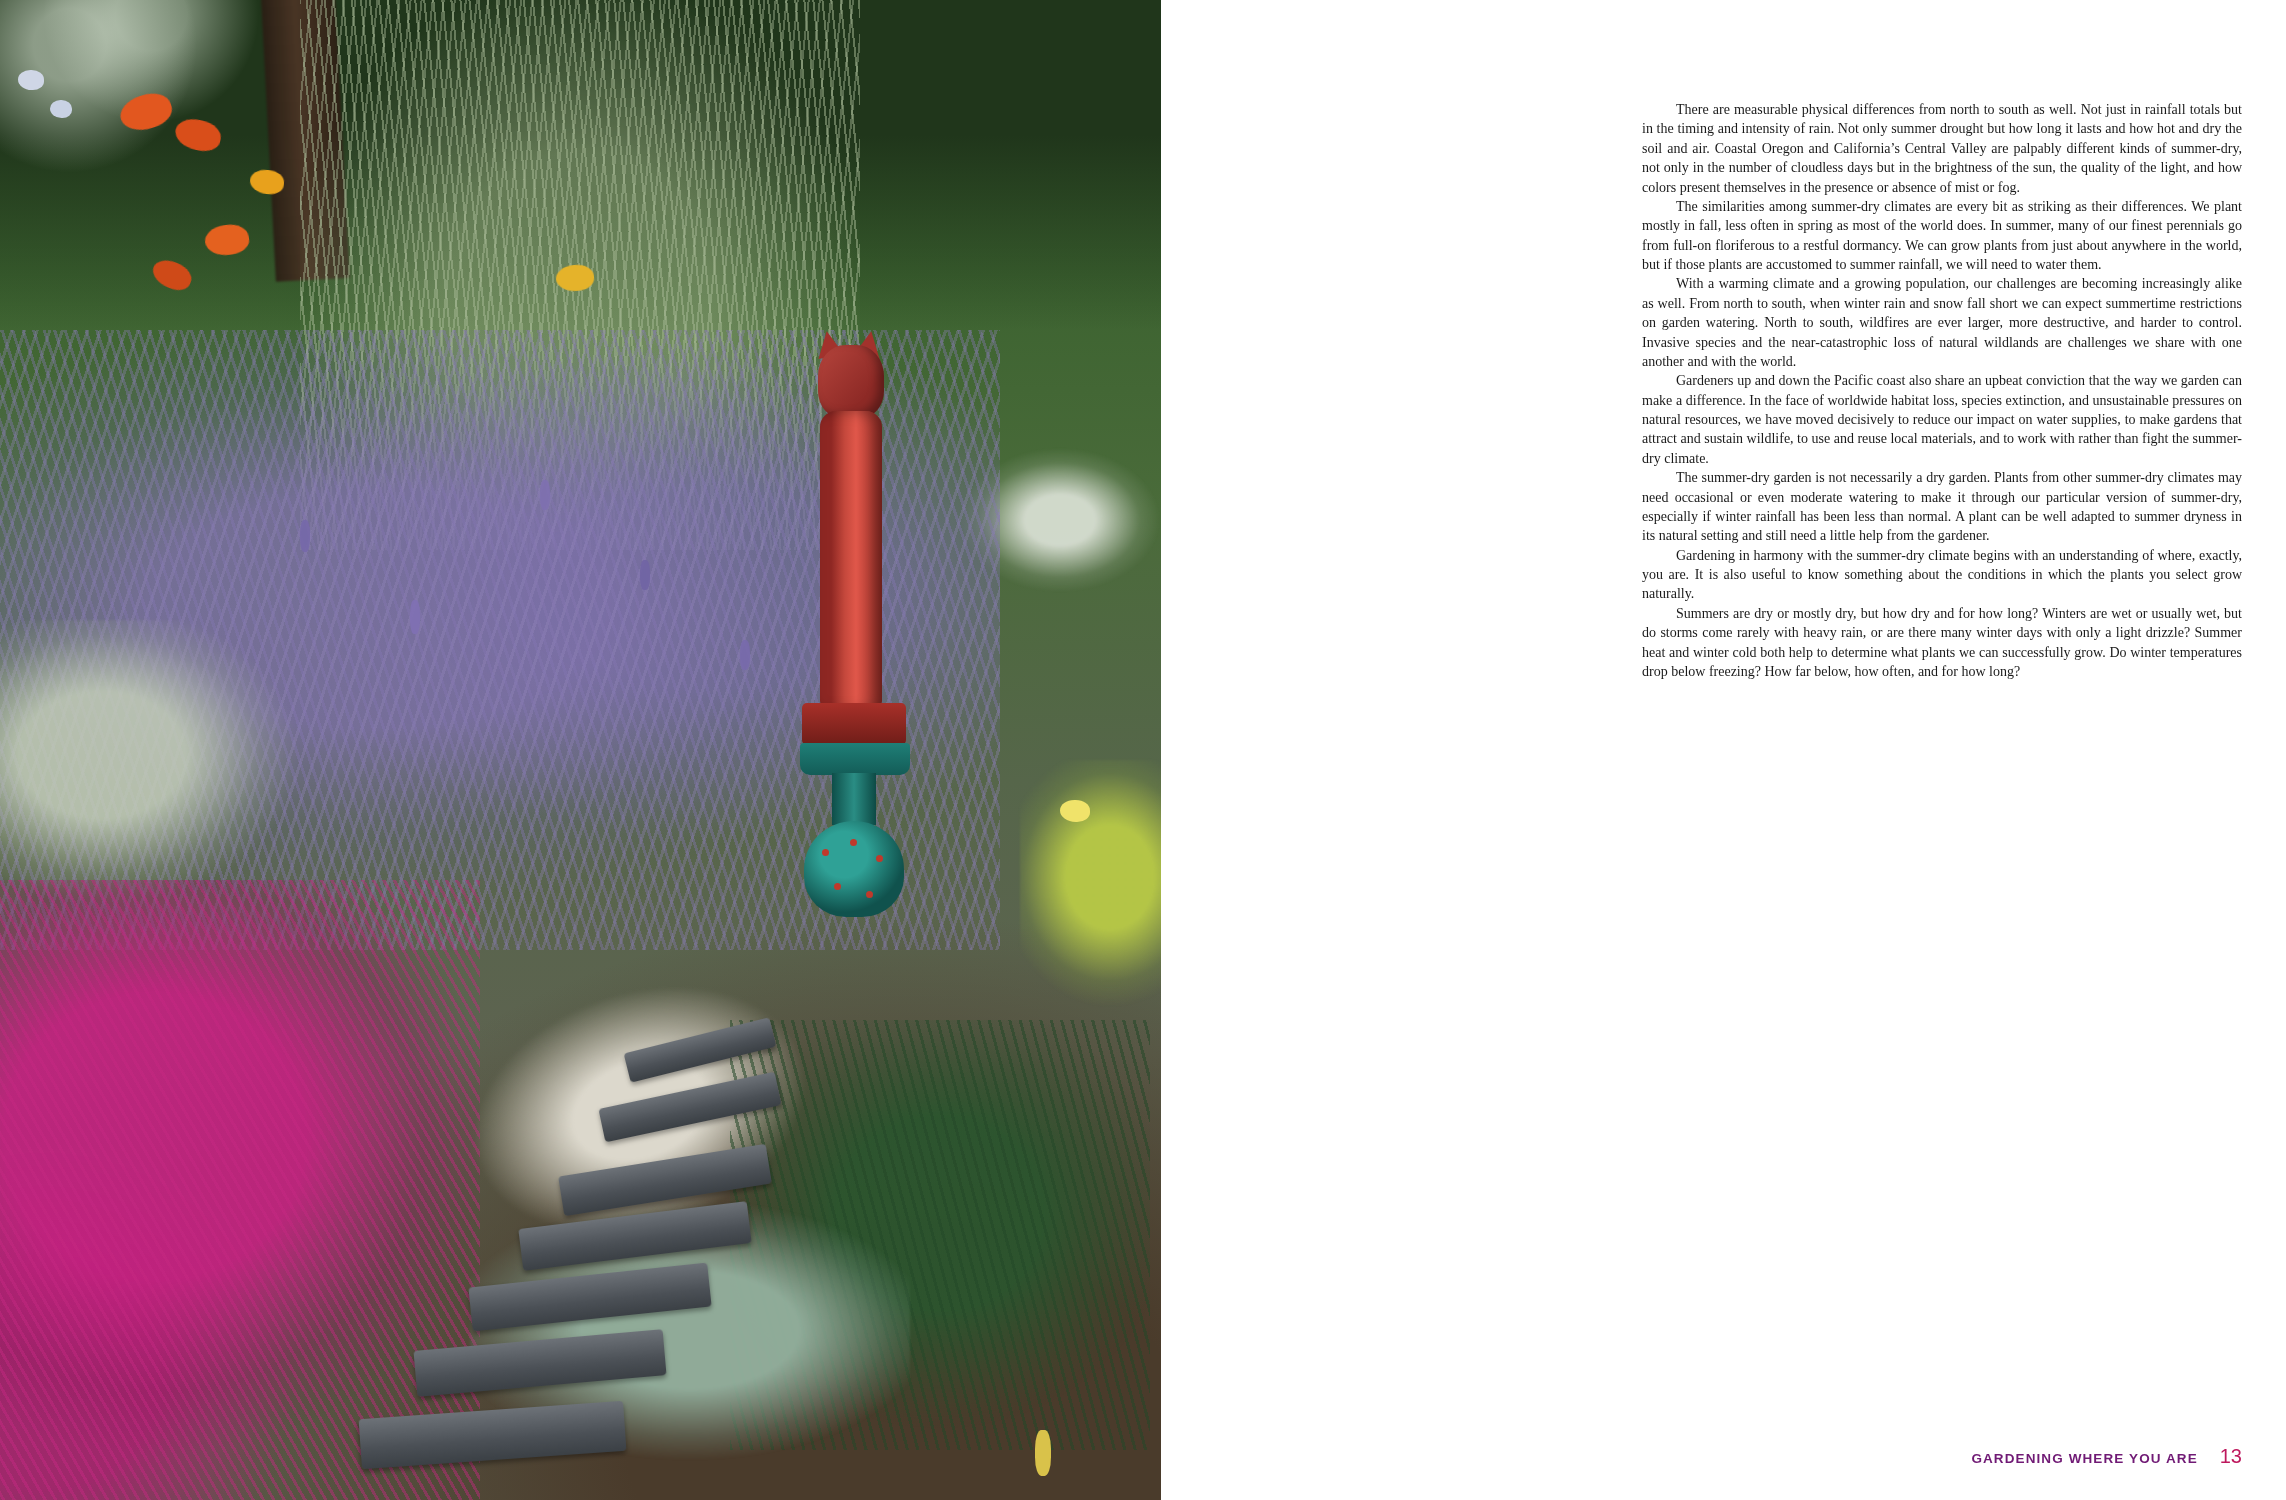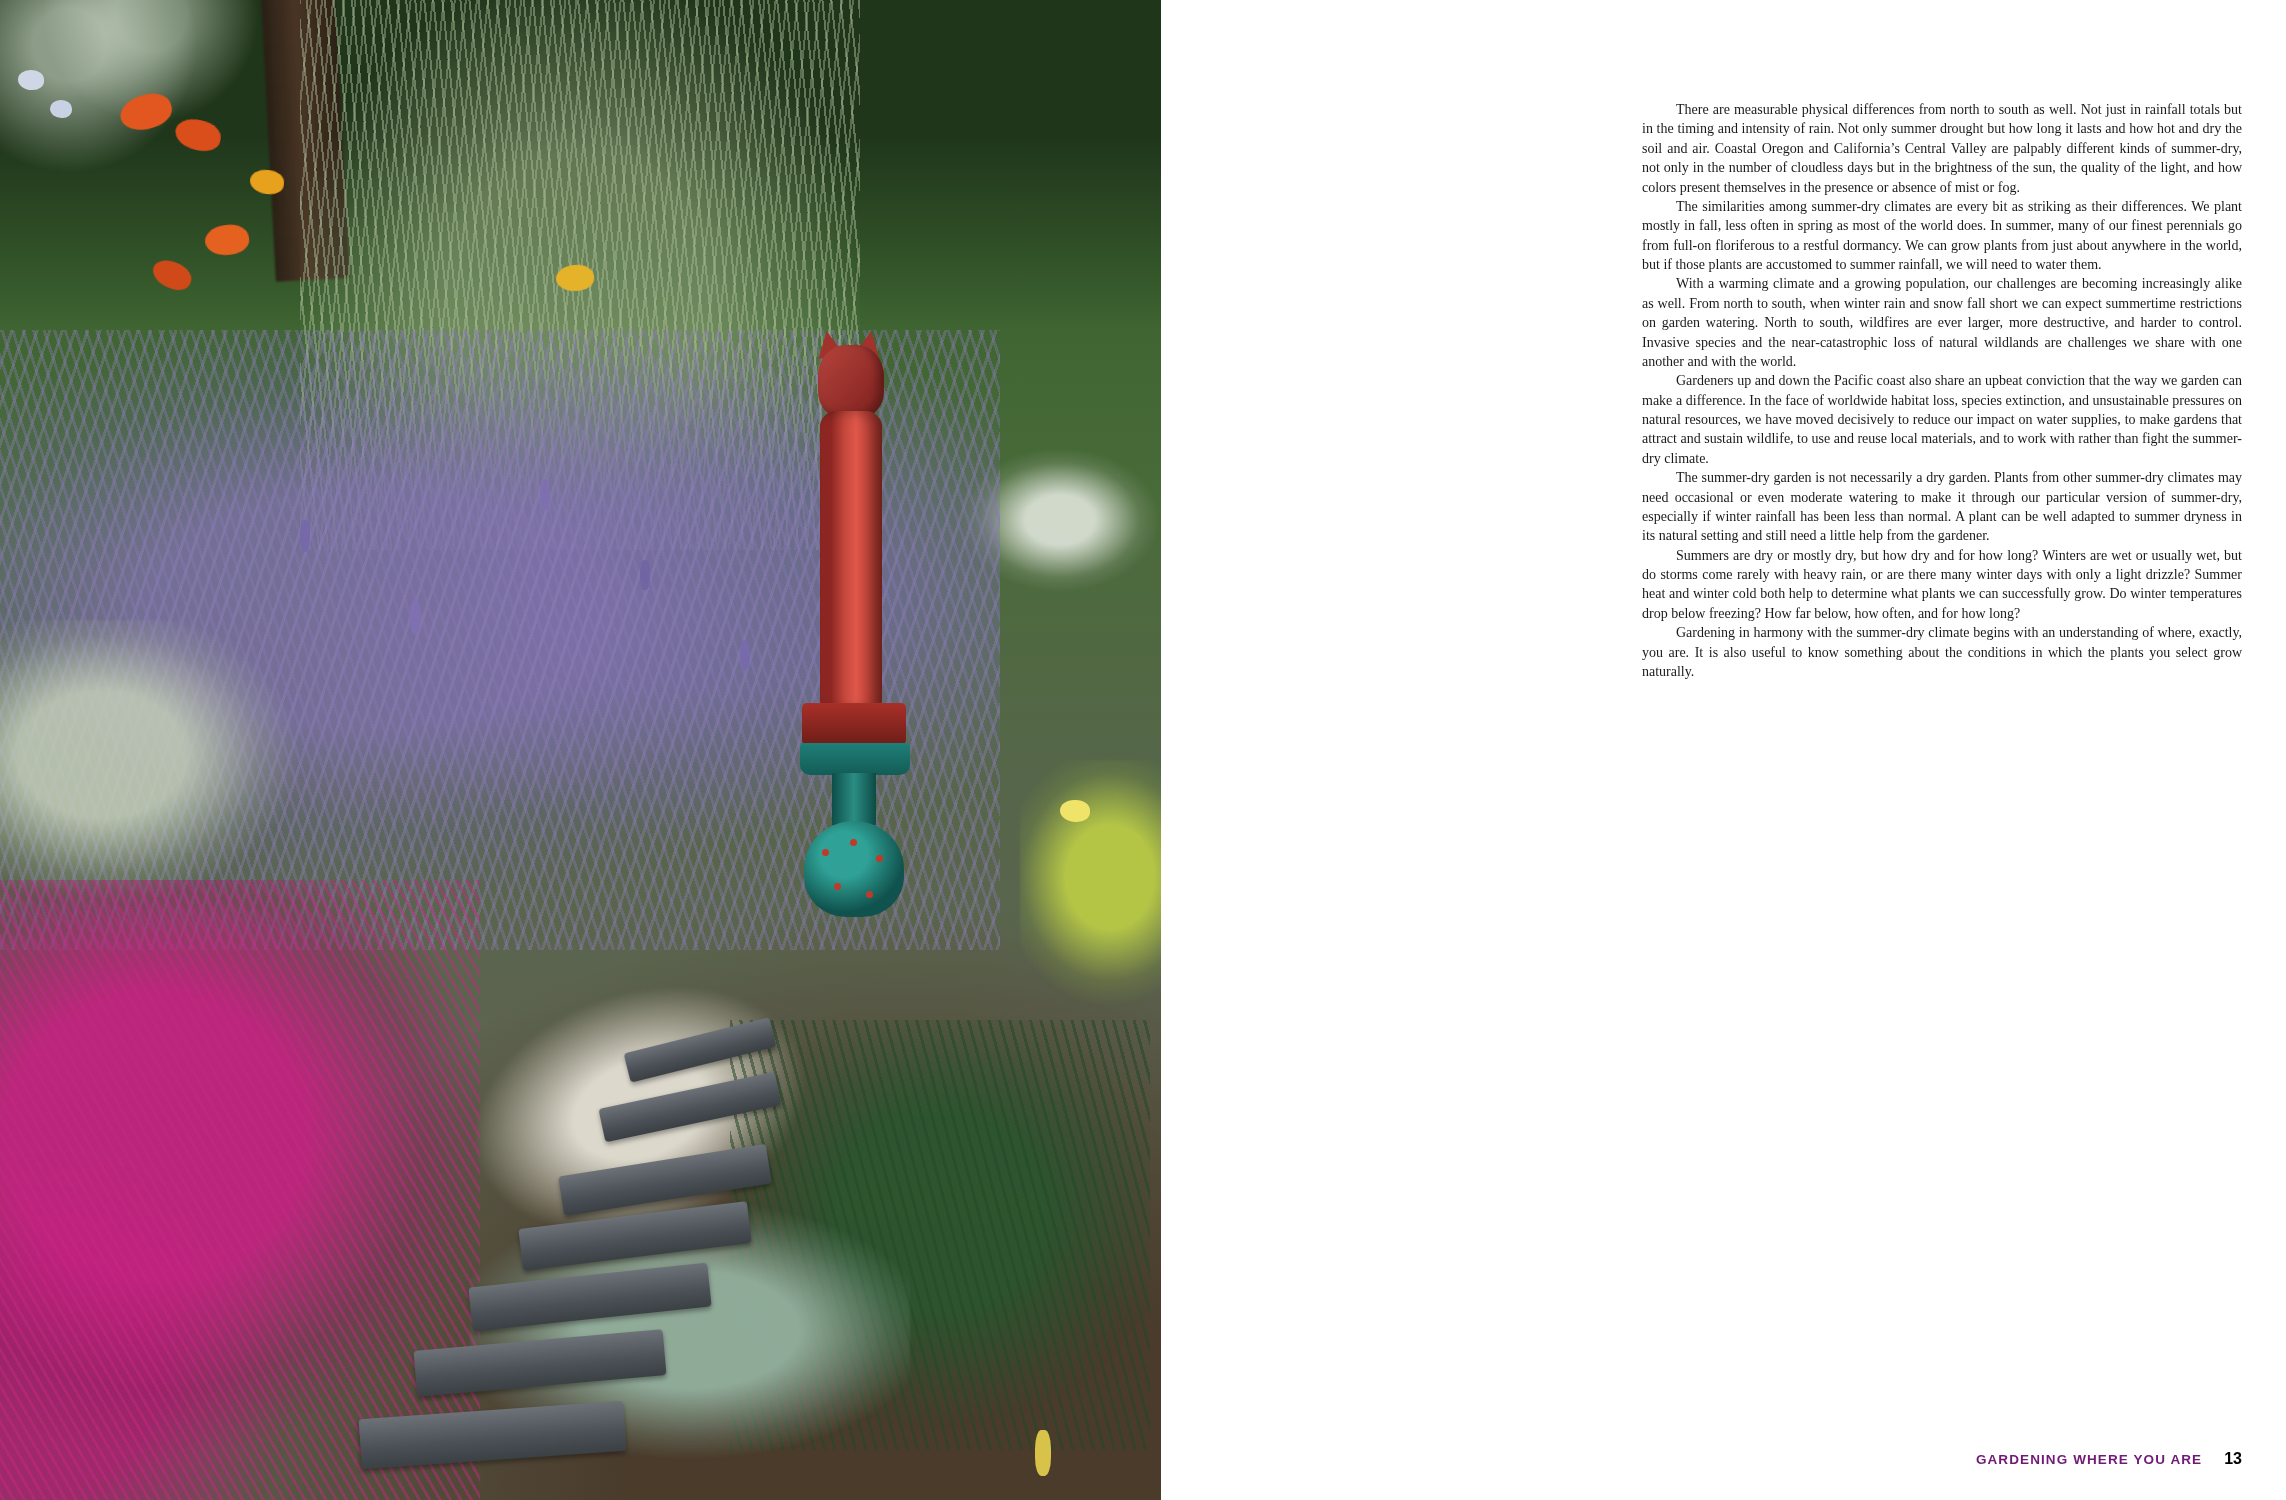--- a/index.html
+++ b/index.html
@@ -228,23 +228,23 @@
     font-family: "Liberation Sans", sans-serif;
   }
   .footer-title {
     font-size: 13.5px;
     letter-spacing: 1.1px;
     color: #701a75;
     font-weight: 700;
     margin-top: 39px;
   }
   .footer-page {
-    font-size: 16px;
-    color: #000000;
-    font-weight: 700;
+    font-size: 20px;
+    color: #be185d;
+    font-weight: 400;
   }
 </style>
 </head>
 <body>
 
 <div class="page">
 
   <div class="photo-page">
     <div class="photo-canvas"></div>
     <div class="trunk"></div>
@@ -302,22 +302,22 @@
   </div>
 
   <div class="text-page">
 
     <div class="column">
       <p>There are measurable physical differences from north to south as well. Not just in rainfall totals but in the timing and intensity of rain. Not only summer drought but how long it lasts and how hot and dry the soil and air. Coastal Oregon and California’s Central Valley are palpably different kinds of summer-dry, not only in the number of cloudless days but in the brightness of the sun, the quality of the light, and how colors present themselves in the presence or absence of mist or fog.</p>
       <p>The similarities among summer-dry climates are every bit as striking as their differences. We plant mostly in fall, less often in spring as most of the world does. In summer, many of our finest perennials go from full-on floriferous to a restful dormancy. We can grow plants from just about anywhere in the world, but if those plants are accustomed to summer rainfall, we will need to water them.</p>
       <p>With a warming climate and a growing population, our challenges are becoming increasingly alike as well. From north to south, when winter rain and snow fall short we can expect summertime restrictions on garden watering. North to south, wildfires are ever larger, more destructive, and harder to control. Invasive species and the near-catastrophic loss of natural wildlands are challenges we share with one another and with the world.</p>
       <p>Gardeners up and down the Pacific coast also share an upbeat conviction that the way we garden can make a difference. In the face of worldwide habitat loss, species extinction, and unsustainable pressures on natural resources, we have moved decisively to reduce our impact on water supplies, to make gardens that attract and sustain wildlife, to use and reuse local materials, and to work with rather than fight the summer-dry climate.</p>
       <p>The summer-dry garden is not necessarily a dry garden. Plants from other summer-dry climates may need occasional or even moderate watering to make it through our particular version of summer-dry, especially if winter rainfall has been less than normal. A plant can be well adapted to summer dryness in its natural setting and still need a little help from the gardener.</p>
+      <p>Gardening in harmony with the summer-dry climate begins with an understanding of where, exactly, you are. It is also useful to know something about the conditions in which the plants you select grow naturally.</p>
       <p>Summers are dry or mostly dry, but how dry and for how long? Winters are wet or usually wet, but do storms come rarely with heavy rain, or are there many winter days with only a light drizzle? Summer heat and winter cold both help to determine what plants we can successfully grow. Do winter temperatures drop below freezing? How far below, how often, and for how long?</p>
-      <p>Gardening in harmony with the summer-dry climate begins with an understanding of where, exactly, you are. It is also useful to know something about the conditions in which the plants you select grow naturally.</p>
     </div>
 
     <div class="footer">
       <span class="footer-title">GARDENING WHERE YOU ARE</span>
       <span class="footer-page">13</span>
     </div>
 
   </div>
 </div>
 

